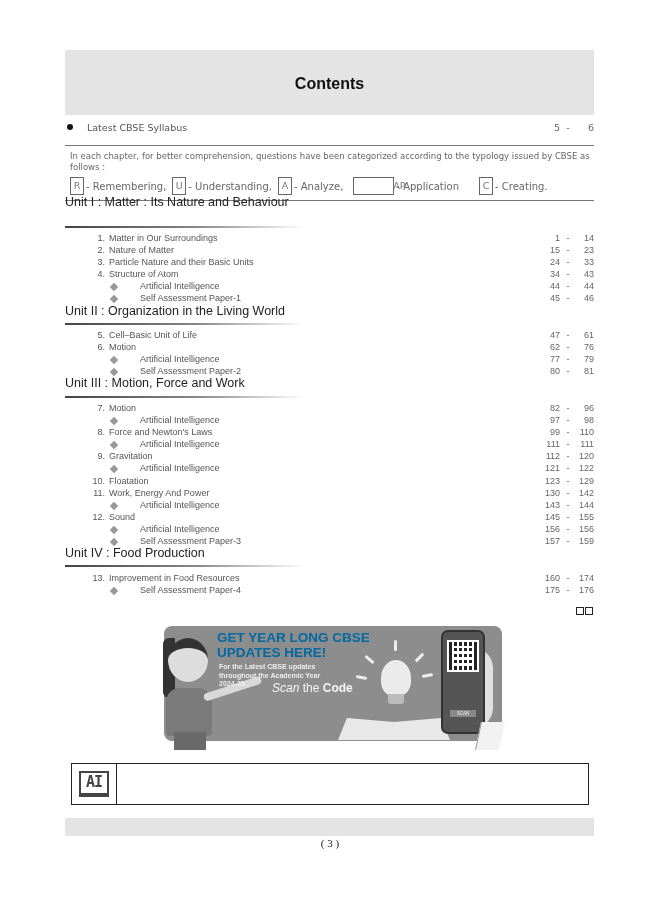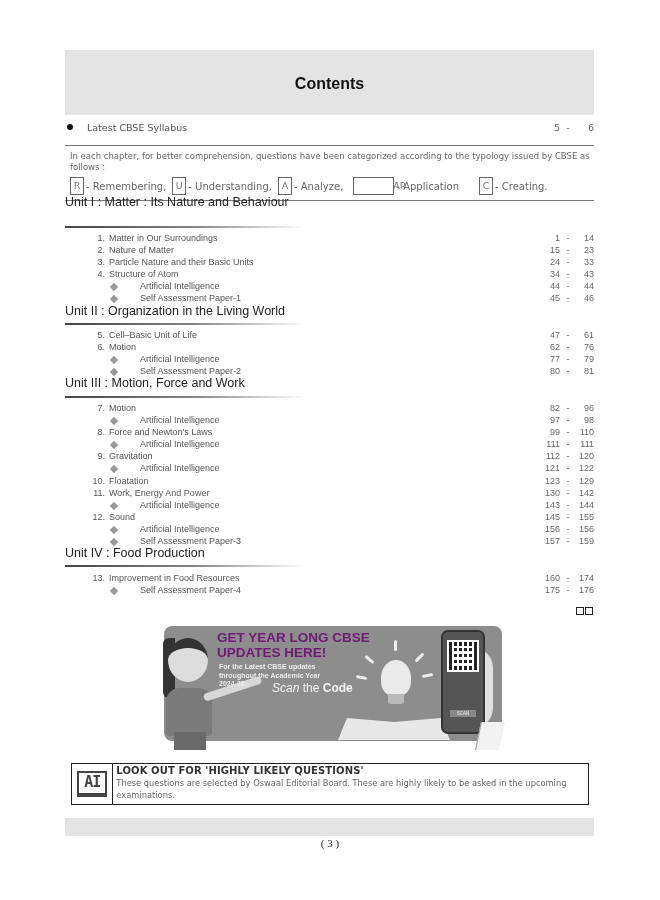--- a/index.html
+++ b/index.html
@@ -57,21 +57,21 @@
     .toc-row .sub { position: absolute; left: 61px; margin-left: 14px; }
     .toc-row .pg { top: 0; font-size: 9px; }
 
     .end-marks { position: absolute; left: 576px; top: 607px; display: flex; gap: 1px; }
     .end-marks span { width: 8px; height: 8px; border: 1.5px solid #222; display: inline-block; }
 
     .banner {
       position: absolute; left: 160px; top: 626px; width: 343px; height: 124px;
     }
     .banner .panel { position: absolute; left: 4px; top: 0; width: 338px; height: 115px; background: #8d8d8d; border-radius: 8px; }
-    .banner .headline { position: absolute; left: 57px; top: 4px; color: #701a75; font-weight: bold; font-size: 13.5px; line-height: 15px; font-family: "Liberation Sans", sans-serif; }
+    .banner .headline { position: absolute; left: 57px; top: 4px; color: #0369a1; font-weight: bold; font-size: 13.5px; line-height: 15px; font-family: "Liberation Sans", sans-serif; }
     .banner .sub { position: absolute; left: 59px; top: 37px; color: #eee; font-weight: bold; font-size: 7px; line-height: 8.5px; font-family: "Liberation Sans", sans-serif; }
     .banner .scan { position: absolute; left: 112px; top: 55px; color: #f5f5f5; font-size: 12px; font-family: "Liberation Sans", sans-serif; }
     .banner .scan .italic { font-style: italic; }
     .banner .scan .bold { font-weight: bold; }
     .banner .girl-head { position: absolute; left: 8px; top: 12px; width: 40px; height: 44px; border-radius: 50%; background: #ddd; border-top: 10px solid #333; }
     .banner .girl-hair { position: absolute; left: 3px; top: 12px; width: 12px; height: 60px; background: #333; border-radius: 6px 0 0 6px; }
     .banner .girl-body { position: absolute; left: 6px; top: 62px; width: 46px; height: 48px; background: #7a7a7a; border-radius: 14px 14px 4px 4px; }
     .banner .girl-legs { position: absolute; left: 14px; top: 106px; width: 32px; height: 18px; background: #6a6a6a; }
     .banner .girl-arm { position: absolute; left: 44px; top: 68px; width: 60px; height: 8px; background: #d8d8d8; border-radius: 4px; transform: rotate(-18deg); transform-origin: left center; }
     .banner .bulb { position: absolute; left: 221px; top: 34px; width: 30px; height: 36px; border-radius: 50% 50% 40% 40%; background: #eaeaea; }
@@ -409,20 +409,16 @@
   <div class="phone"></div>
   <div class="qr"></div>
   <div class="scan-btn">SCAN</div>
   <div class="cuff"></div>
 </div>
 
 <div class="notice">
   <div class="icon-cell">
     <div class="ai-icon">AI</div>
   </div>
-  <div class="text-cell">
-    <div class="heading">LOOK OUT FOR 'HIGHLY LIKELY QUESTIONS'</div>
-    <div class="body">These questions are selected by Oswaal Editorial Board. These are highly likely to be asked in the upcoming examinations.</div>
-  </div>
 </div>
 
 <div class="footer-band"></div>
 <div class="page-number">( 3 )</div>
 
 </body></html>

